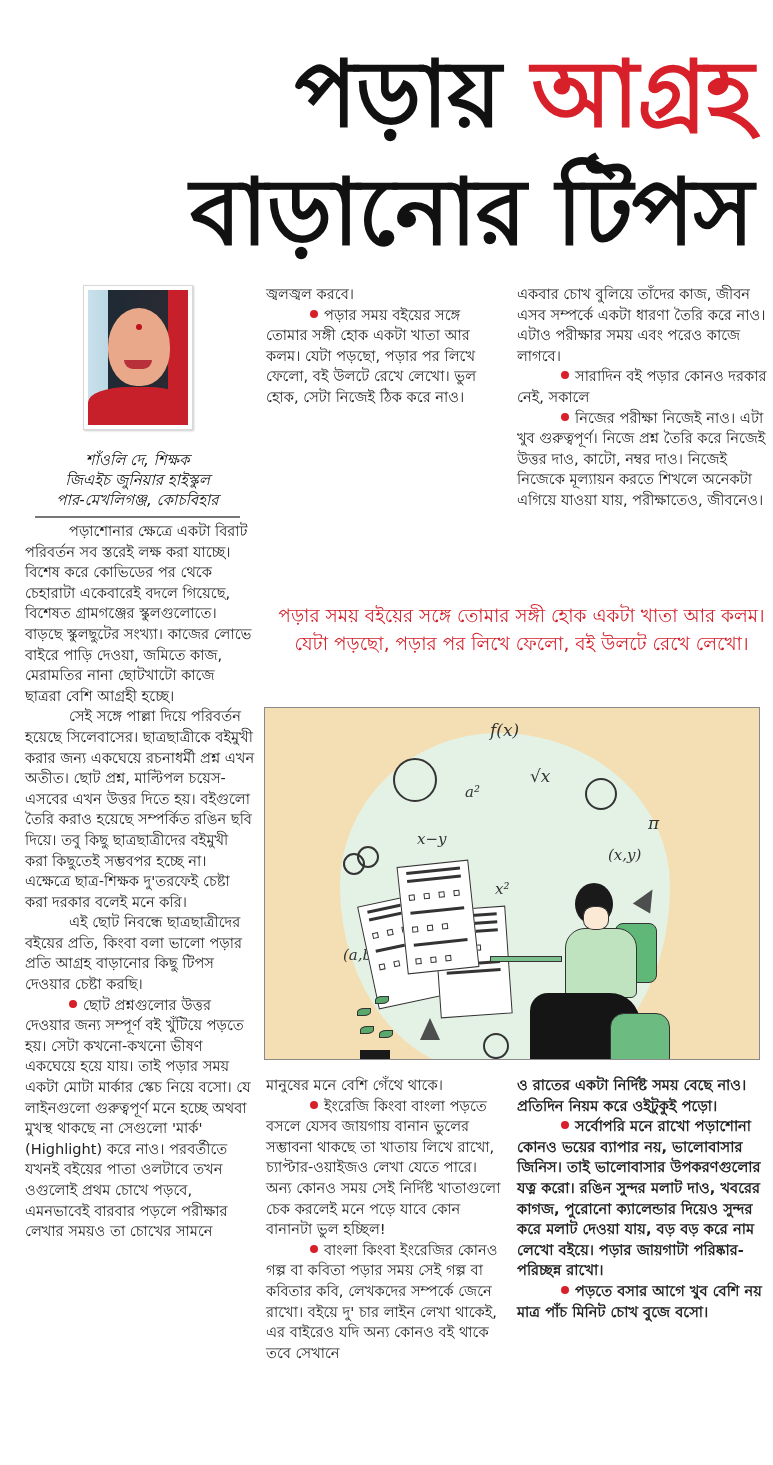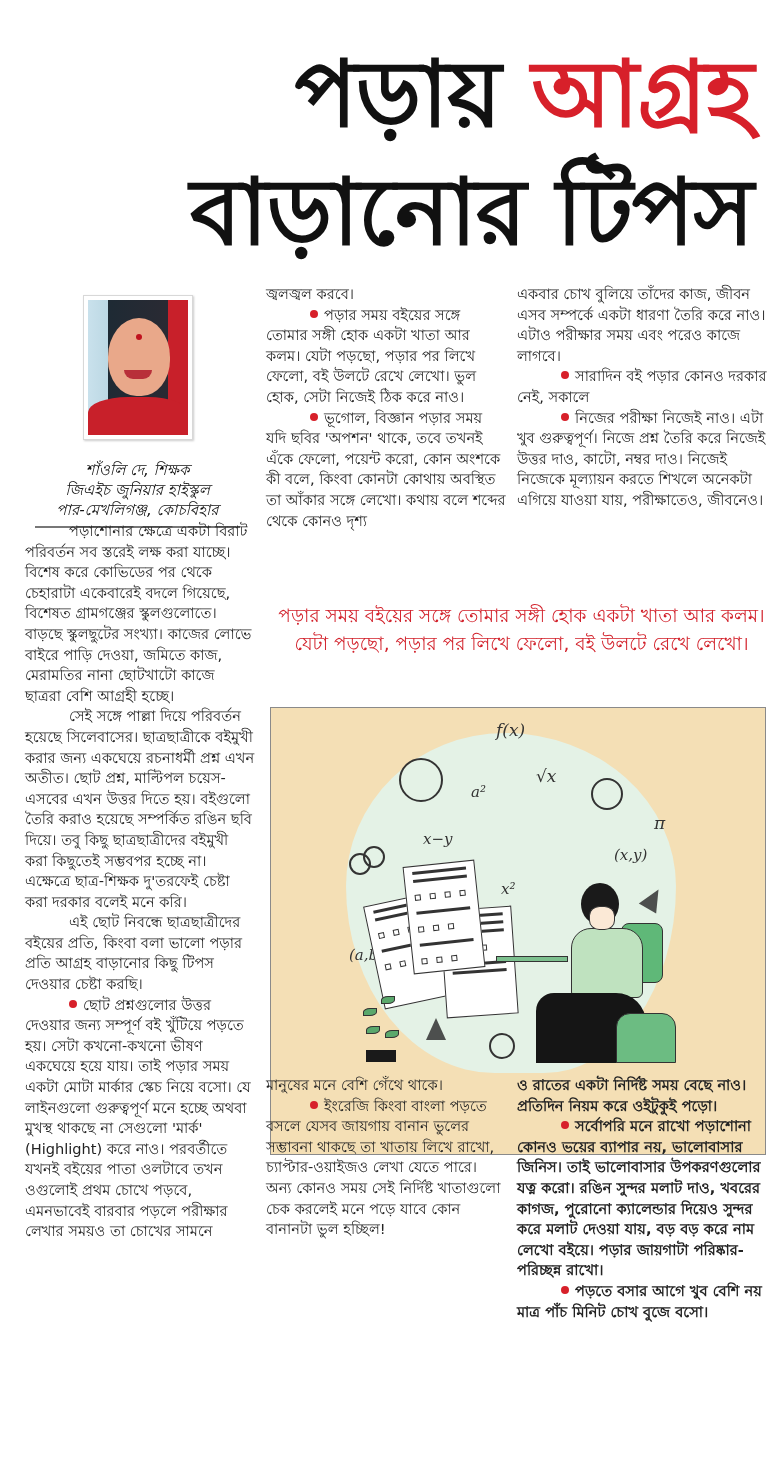--- a/index.html
+++ b/index.html
@@ -4,21 +4,21 @@
 <style>
   * { box-sizing: border-box; margin: 0; padding: 0; }
   html, body { width: 773px; height: 1465px; background: #ffffff; overflow: hidden; }
   body { position: relative; font-family: "DejaVu Sans", sans-serif; color: #1e1e1e; }
 
   .headline { position: absolute; left: 0; top: 40px; width: 773px; text-align: right; padding-right: 20px; }
   .headline .line1 { font-family: "DejaVu Sans", sans-serif; font-size: 92px; font-weight: bold; line-height: 110px; letter-spacing: -1px; color: #111; }
   .headline .line1 .accent { color: #d7202a; }
   .headline .line2 { font-family: "DejaVu Sans", sans-serif; font-size: 92px; font-weight: bold; line-height: 110px; letter-spacing: -1px; color: #111; margin-top: 8px; padding-left: 12px; }
 
-  .byline { position: absolute; left: 30px; top: 295px; width: 215px; text-align: center; }
+  .byline { position: absolute; left: 30px; top: 285px; width: 215px; text-align: center; }
   .photo { width: 110px; height: 145px; margin: 0 auto 20px; border: 1px solid #d8d8d8; background: #fff; padding: 4px; box-shadow: 1px 1px 2px #ccc; }
   .photo .ph { width: 100%; height: 100%; position: relative; overflow: hidden;
     background: linear-gradient(90deg, #c9e1ec 0%, #bcd8e4 20%, #1e2a34 20%, #2a2a33 80%, #c8202a 80%); }
   .photo .face { position: absolute; left: 20px; top: 18px; width: 62px; height: 78px; border-radius: 50% 50% 46% 46%; background: #e9a88a; }
   .photo .bindi { position: absolute; left: 48px; top: 34px; width: 6px; height: 6px; border-radius: 50%; background: #c0121e; }
   .photo .smile { position: absolute; left: 36px; top: 70px; width: 28px; height: 9px; border-radius: 0 0 14px 14px; background: #b8303a; }
   .photo .dress { position: absolute; left: 0; bottom: 0; width: 100%; height: 38px; background: #c8202a; border-radius: 40% 40% 0 0; }
   .byline .name { font-style: italic; font-size: 15px; line-height: 20px; color: #111; }
   .byline .rule { margin-top: 6px; border-top: 2px solid #777; width: 205px; margin-left: 5px; }
 
@@ -28,21 +28,21 @@
   .bullet-dot { display: inline-block; width: 8px; height: 8px; border-radius: 50%; background: #d7202a; margin-right: 6px; vertical-align: 2px; }
 
   .c1 { left: 25px; top: 521px; width: 230px; }
   .c2a { left: 266px; top: 284px; width: 240px; }
   .c3a { left: 517px; top: 284px; width: 250px; }
   .c2b { left: 266px; top: 1075px; width: 240px; }
   .c3b { left: 517px; top: 1075px; width: 250px; font-weight: bold; }
 
   .pullquote { position: absolute; left: 270px; top: 602px; width: 503px; text-align: center; color: #d2202a; font-size: 18.5px; line-height: 28px; font-weight: 500; }
 
-  .illus { position: absolute; left: 270px; top: 707px; width: 496px; height: 448px; background: #f4dfb5; border: 1px solid #8a8a8a; overflow: hidden; }
+  .illus { position: absolute; left: 264px; top: 707px; width: 496px; height: 353px; background: #f4dfb5; border: 1px solid #8a8a8a; overflow: hidden; }
   .illus .blob { position: absolute; left: 75px; top: 25px; width: 330px; height: 340px; background: #e4f2e6; border-radius: 48% 52% 40% 45% / 45% 45% 55% 55%; }
   .illus .sym { position: absolute; font-family: "DejaVu Serif", serif; font-style: italic; font-size: 15px; color: #333; }
   .illus .clock { position: absolute; border: 2px solid #333; border-radius: 50%; }
   .illus .paper { position: absolute; background: #fff; border: 1.5px solid #333; }
   .illus .paper i { display: block; height: 3px; background: #333; margin: 5px 8px; }
   .illus .paper b { display: inline-block; width: 6px; height: 6px; border: 1px solid #333; margin: 2px 1px 2px 8px; }
   .illus .desk { position: absolute; left: 225px; top: 248px; width: 72px; height: 6px; background: #7cc08e; border: 1px solid #333; }
   .illus .head { position: absolute; left: 310px; top: 175px; width: 38px; height: 42px; border-radius: 50%; background: #1a1a1a; }
   .illus .facebox { position: absolute; left: 318px; top: 198px; width: 26px; height: 24px; border-radius: 40%; background: #fbe9d6; border: 1px solid #333; }
   .illus .shirt { position: absolute; left: 300px; top: 220px; width: 72px; height: 70px; background: #bfe2bf; border: 1.5px solid #333; border-radius: 20px 20px 6px 6px; }
@@ -81,21 +81,20 @@
 <div class="col c1">
   <p class="ind">পড়াশোনার ক্ষেত্রে একটা বিরাট পরিবর্তন সব স্তরেই লক্ষ করা যাচ্ছে। বিশেষ করে কোভিডের পর থেকে চেহারাটা একেবারেই বদলে গিয়েছে, বিশেষত গ্রামগঞ্জের স্কুলগুলোতে। বাড়ছে স্কুলছুটের সংখ্যা। কাজের লোভে বাইরে পাড়ি দেওয়া, জমিতে কাজ, মেরামতির নানা ছোটখাটো কাজে ছাত্ররা বেশি আগ্রহী হচ্ছে।</p>
   <p class="ind">সেই সঙ্গে পাল্লা দিয়ে পরিবর্তন হয়েছে সিলেবাসের। ছাত্রছাত্রীকে বইমুখী করার জন্য একঘেয়ে রচনাধর্মী প্রশ্ন এখন অতীত। ছোট প্রশ্ন, মাল্টিপল চয়েস- এসবের এখন উত্তর দিতে হয়। বইগুলো তৈরি করাও হয়েছে সম্পর্কিত রঙিন ছবি দিয়ে। তবু কিছু ছাত্রছাত্রীদের বইমুখী করা কিছুতেই সম্ভবপর হচ্ছে না। এক্ষেত্রে ছাত্র-শিক্ষক দু'তরফেই চেষ্টা করা দরকার বলেই মনে করি।</p>
   <p class="ind">এই ছোট নিবন্ধে ছাত্রছাত্রীদের বইয়ের প্রতি, কিংবা বলা ভালো পড়ার প্রতি আগ্রহ বাড়ানোর কিছু টিপস দেওয়ার চেষ্টা করছি।</p>
   <p class="ind"><span class="bullet-dot"></span><span>ছোট প্রশ্নগুলোর উত্তর দেওয়ার জন্য সম্পূর্ণ বই খুঁটিয়ে পড়তে হয়। সেটা কখনো-কখনো ভীষণ একঘেয়ে হয়ে যায়। তাই পড়ার সময় একটা মোটা মার্কার স্কেচ নিয়ে বসো। যে লাইনগুলো গুরুত্বপূর্ণ মনে হচ্ছে অথবা মুখস্থ থাকছে না সেগুলো 'মার্ক' (Highlight) করে নাও। পরবর্তীতে যখনই বইয়ের পাতা ওলটাবে তখন ওগুলোই প্রথম চোখে পড়বে, এমনভাবেই বারবার পড়লে পরীক্ষার লেখার সময়ও তা চোখের সামনে</span></p>
 </div>
 
 <div class="col c2a">
   <p>জ্বলজ্বল করবে।</p>
   <p class="ind"><span class="bullet-dot"></span><span>পড়ার সময় বইয়ের সঙ্গে তোমার সঙ্গী হোক একটা খাতা আর কলম। যেটা পড়ছো, পড়ার পর লিখে ফেলো, বই উলটে রেখে লেখো। ভুল হোক, সেটা নিজেই ঠিক করে নাও।</span></p>
-  <p class="ind"><span class="bullet-dot"></span><span>ভূগোল, বিজ্ঞান পড়ার সময় যদি ছবির 'অপশন' থাকে, তবে তখনই এঁকে ফেলো, পয়েন্ট করো, কোন অংশকে কী বলে, কিংবা কোনটা কোথায় অবস্থিত তা আঁকার সঙ্গে লেখো। কথায় বলে শব্দের থেকে কোনও দৃশ্য</span></p>
 </div>
 
 <div class="col c3a">
   <p>একবার চোখ বুলিয়ে তাঁদের কাজ, জীবন এসব সম্পর্কে একটা ধারণা তৈরি করে নাও। এটাও পরীক্ষার সময় এবং পরেও কাজে লাগবে।</p>
   <p class="ind"><span class="bullet-dot"></span><span>সারাদিন বই পড়ার কোনও দরকার নেই, সকালে</span></p>
   <p class="ind"><span class="bullet-dot"></span><span>নিজের পরীক্ষা নিজেই নাও। এটা খুব গুরুত্বপূর্ণ। নিজে প্রশ্ন তৈরি করে নিজেই উত্তর দাও, কাটো, নম্বর দাও। নিজেই নিজেকে মূল্যায়ন করতে শিখলে অনেকটা এগিয়ে যাওয়া যায়, পরীক্ষাতেও, জীবনেও।</span></p>
 </div>
 
 <div class="pullquote">পড়ার সময় বইয়ের সঙ্গে তোমার সঙ্গী হোক একটা খাতা আর কলম। যেটা পড়ছো, পড়ার পর লিখে ফেলো, বই উলটে রেখে লেখো।</div>
 
@@ -129,19 +128,20 @@
   <div class="leaf" style="left:110px;top:288px;"></div>
   <div class="leaf" style="left:95px;top:318px;"></div>
   <div class="leaf" style="left:114px;top:322px;"></div>
   <div class="tri" style="left:155px;top:310px;"></div>
   <div class="tri" style="left:372px;top:180px;transform:rotate(30deg);"></div>
 </div>
 
 <div class="col c2b">
   <p>মানুষের মনে বেশি গেঁথে থাকে।</p>
   <p class="ind"><span class="bullet-dot"></span><span>ইংরেজি কিংবা বাংলা পড়তে বসলে যেসব জায়গায় বানান ভুলের সম্ভাবনা থাকছে তা খাতায় লিখে রাখো, চ্যাপ্টার-ওয়াইজও লেখা যেতে পারে। অন্য কোনও সময় সেই নির্দিষ্ট খাতাগুলো চেক করলেই মনে পড়ে যাবে কোন বানানটা ভুল হচ্ছিল!</span></p>
+  <p class="ind"><span class="bullet-dot"></span><span>বাংলা কিংবা ইংরেজির কোনও গল্প বা কবিতা পড়ার সময় সেই গল্প বা কবিতার কবি, লেখকদের সম্পর্কে জেনে রাখো। বইয়ে দু' চার লাইন লেখা থাকেই, এর বাইরেও যদি অন্য কোনও বই থাকে তবে সেখানে</span></p>
 </div>
 
 <div class="col c3b">
   <p>ও রাতের একটা নির্দিষ্ট সময় বেছে নাও। প্রতিদিন নিয়ম করে ওইটুকুই পড়ো।</p>
   <p class="ind"><span class="bullet-dot"></span><span>সর্বোপরি মনে রাখো পড়াশোনা কোনও ভয়ের ব্যাপার নয়, ভালোবাসার জিনিস। তাই ভালোবাসার উপকরণগুলোর যত্ন করো। রঙিন সুন্দর মলাট দাও, খবরের কাগজ, পুরোনো ক্যালেন্ডার দিয়েও সুন্দর করে মলাট দেওয়া যায়, বড় বড় করে নাম লেখো বইয়ে। পড়ার জায়গাটা পরিষ্কার-পরিচ্ছন্ন রাখো।</span></p>
   <p class="ind"><span class="bullet-dot"></span><span>পড়তে বসার আগে খুব বেশি নয় মাত্র পাঁচ মিনিট চোখ বুজে বসো।</span></p>
 </div>
 
 </body></html>

